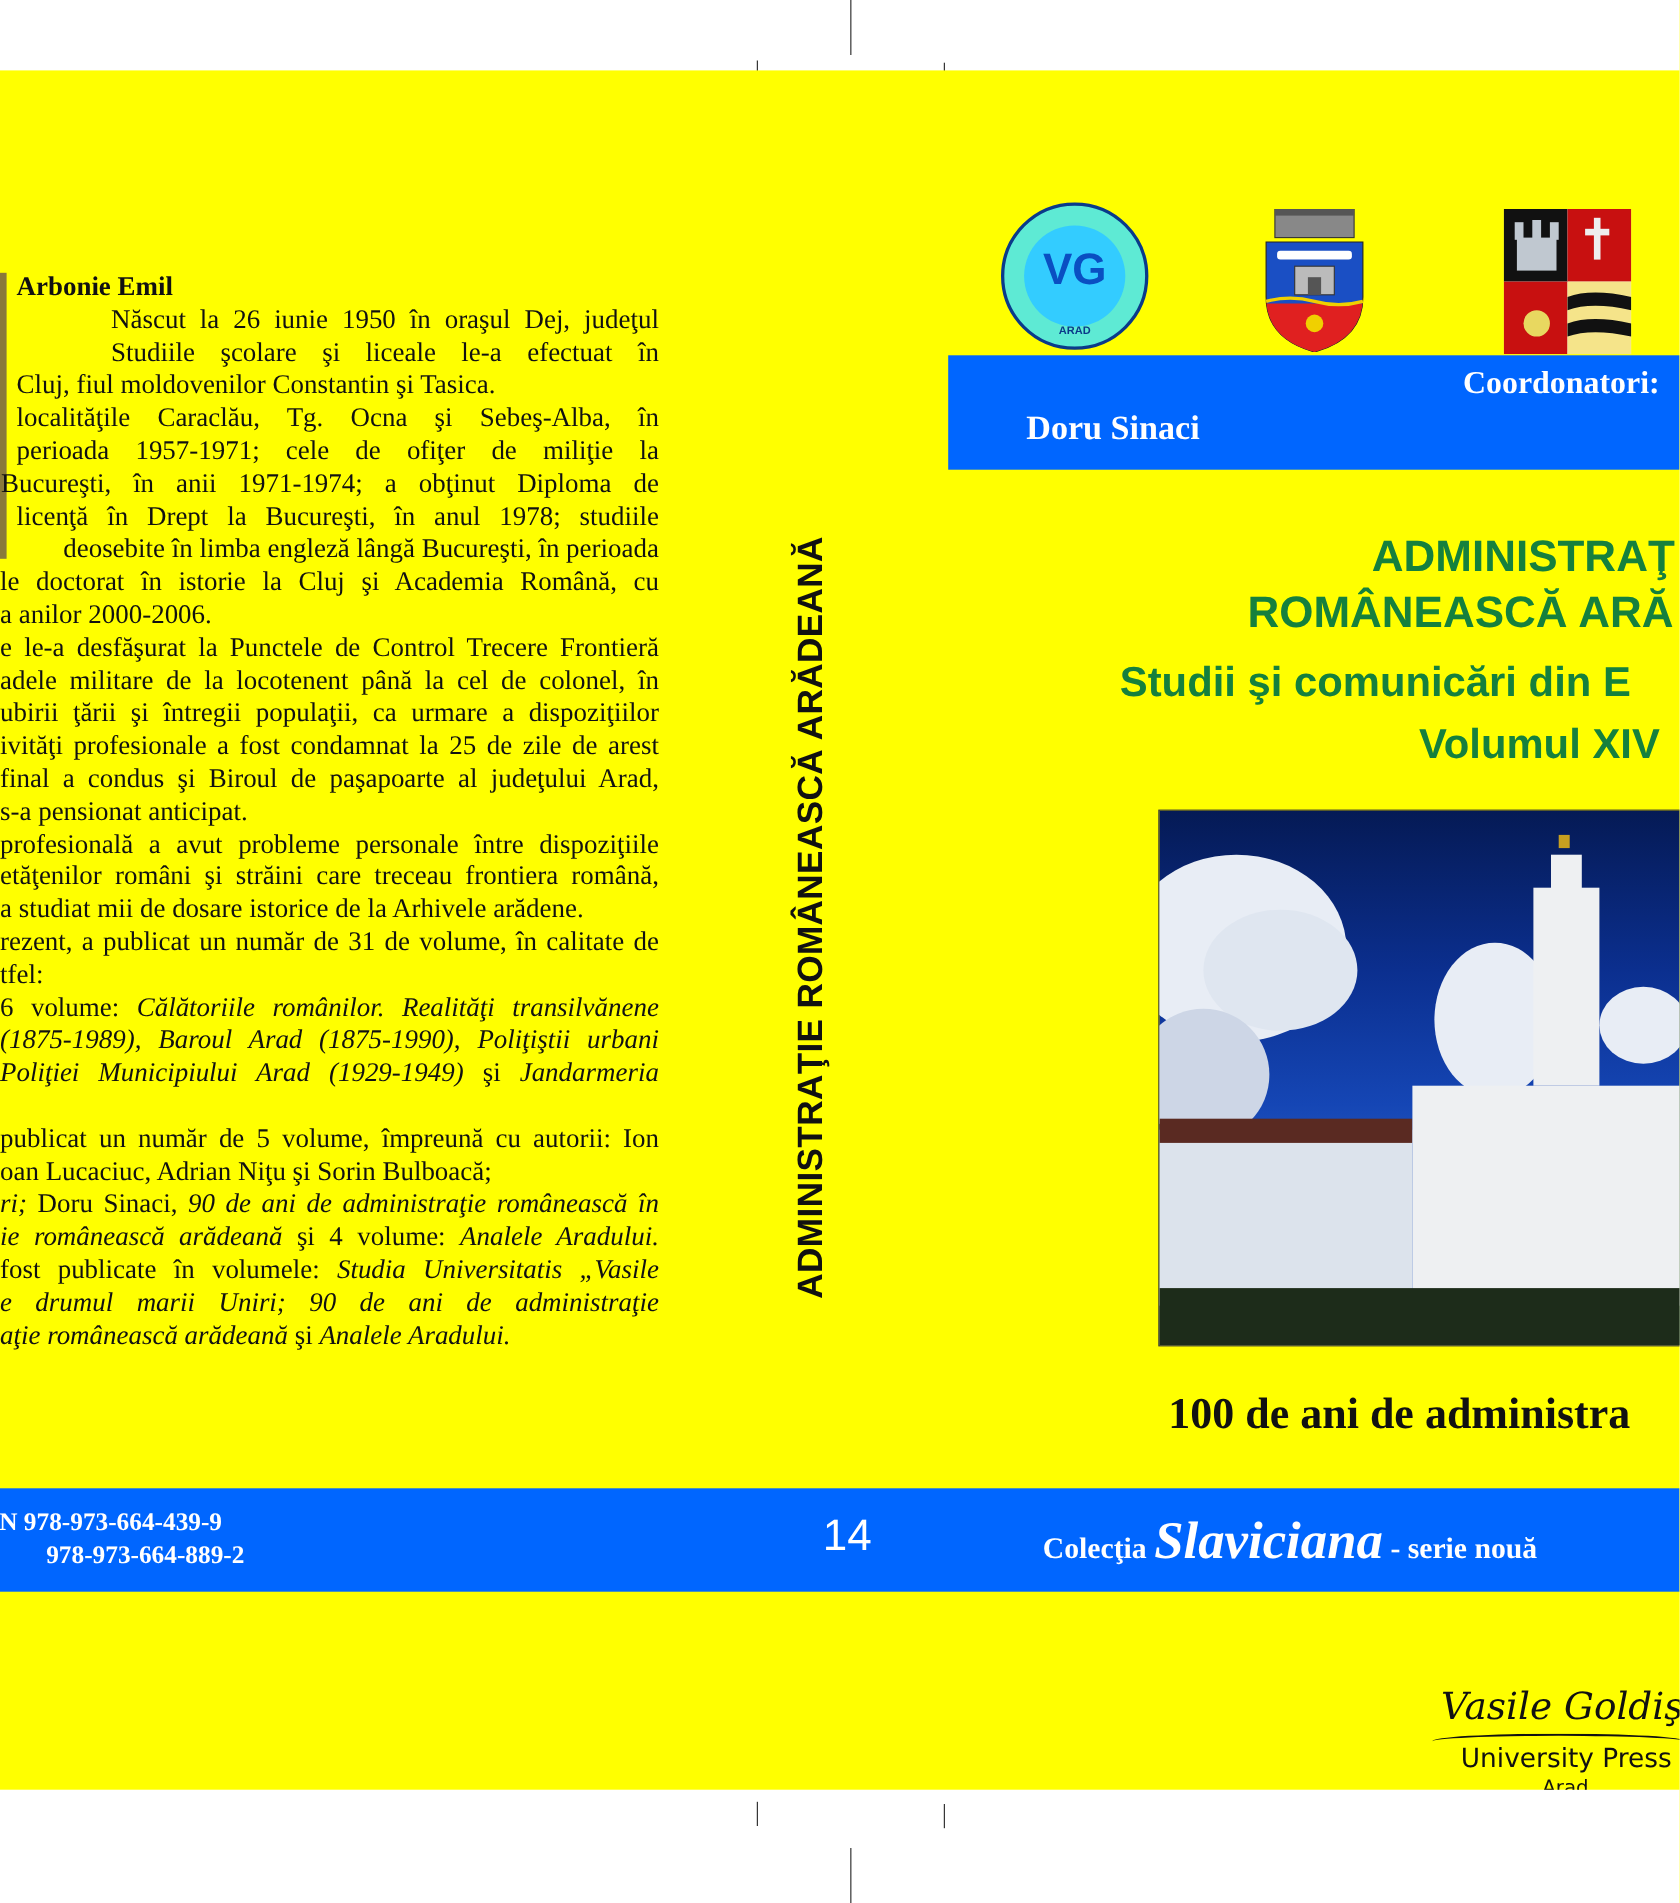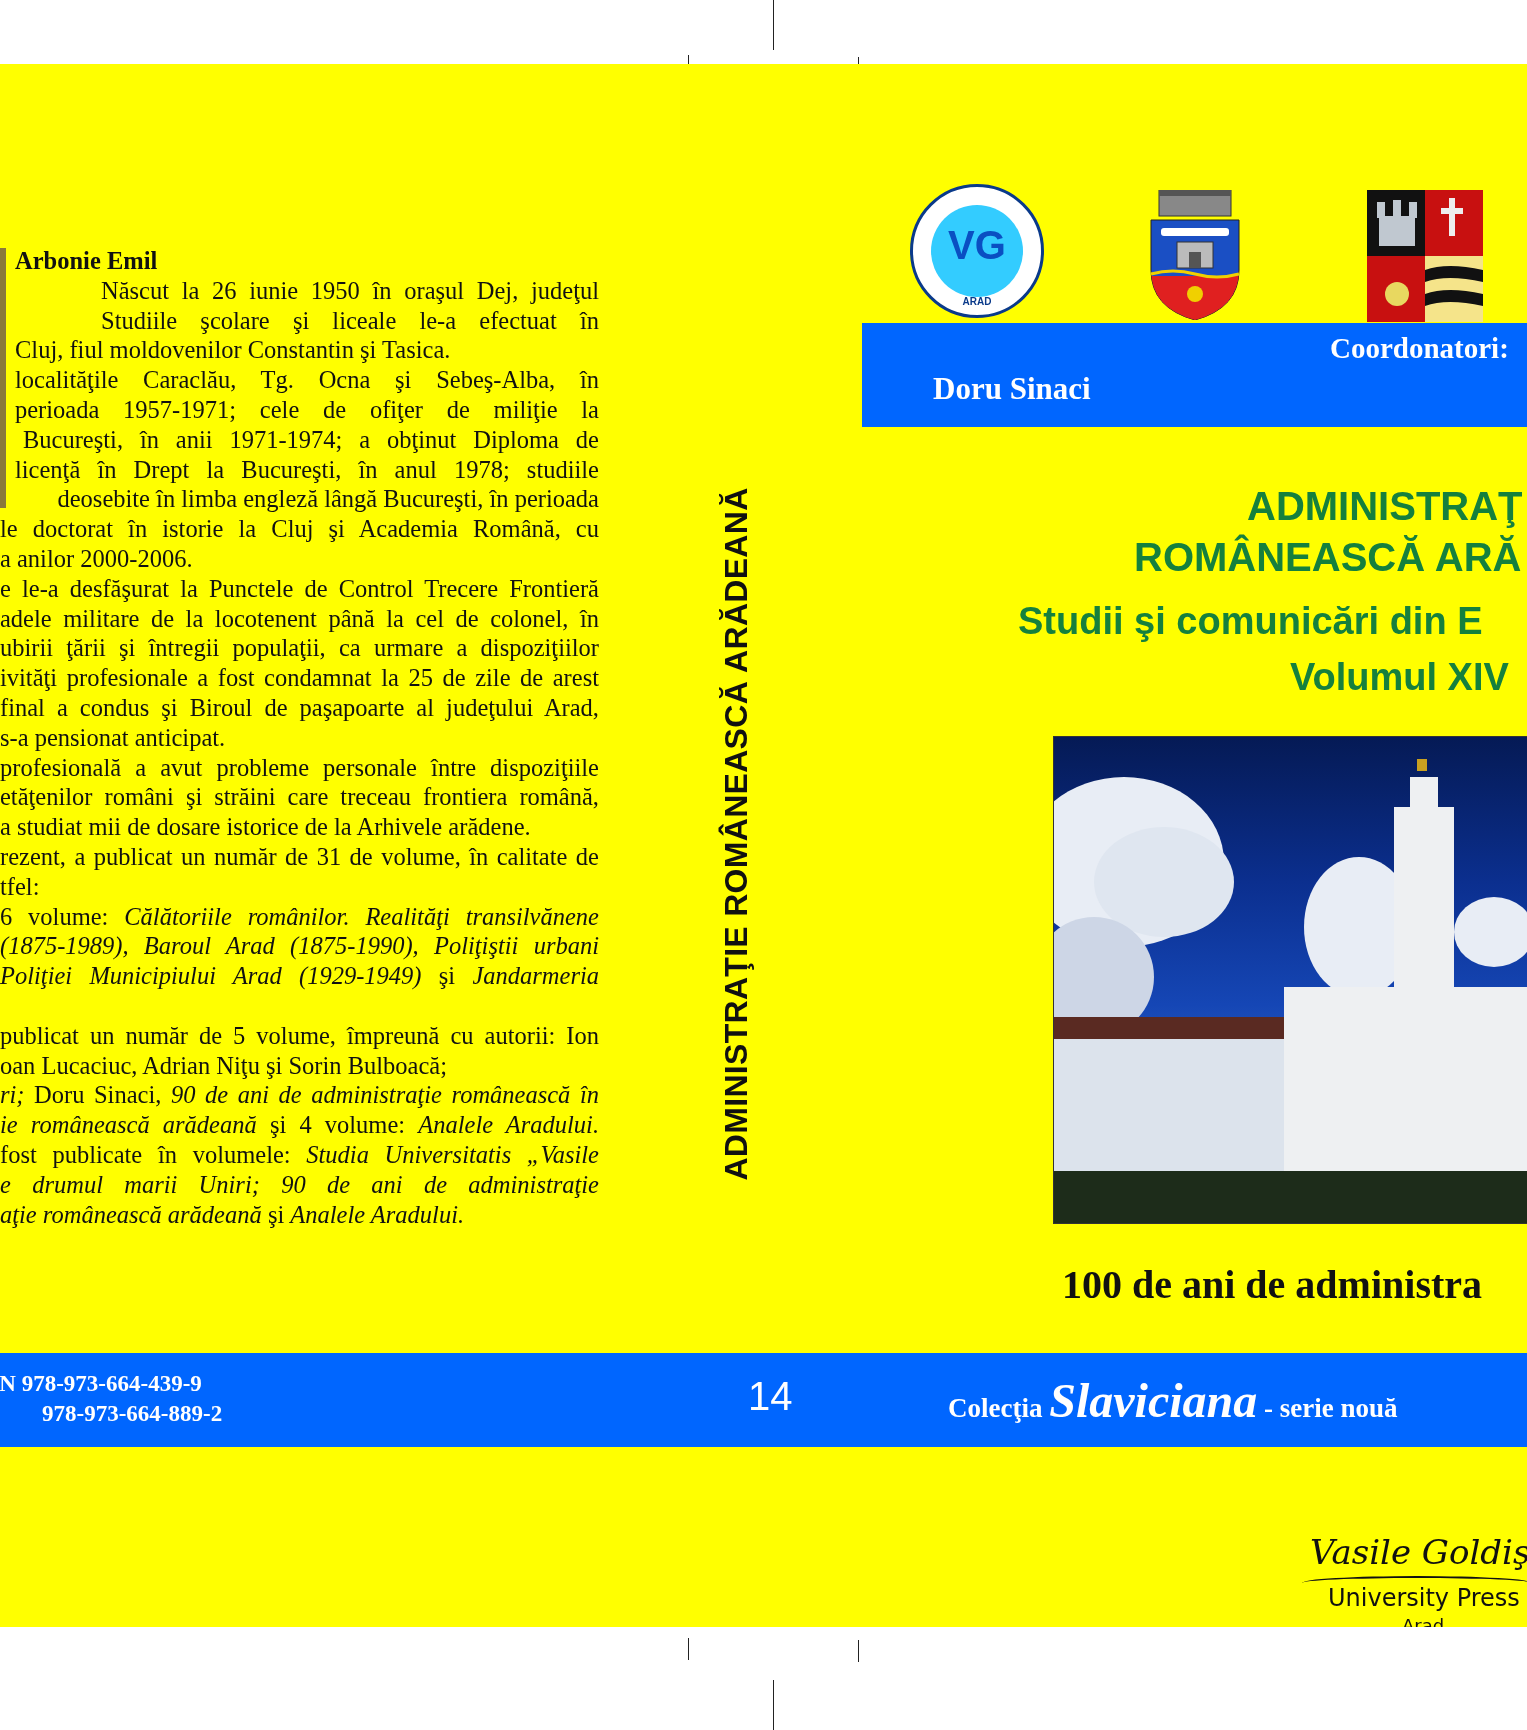--- a/index.html
+++ b/index.html
@@ -65,21 +65,21 @@
     position:absolute; left:1053px; top:672px; width:490px; height:486px;
     background:linear-gradient(180deg,#051a55 0%,#0b2f8f 30%,#1546b5 55%,#2a5cc0 70%);
     overflow:hidden; border:1px solid #333;
   }
   .cloud { position:absolute; background:#e8edf5; border-radius:50%; }
   .bldg { position:absolute; background:#eef0f2; }
   .grass { position:absolute; left:0; bottom:0; width:100%; height:52px; background:#1d2c1a; }
 
   
   .logo { position:absolute; }
-  .uvg { left:910px; top:120px; width:134px; height:134px; border-radius:50%; background:#ffffff; border:3px solid #0a3a8a; box-sizing:border-box; }
+  .uvg { left:910px; top:120px; width:134px; height:134px; border-radius:50%; background:#5eead4; border:3px solid #0a3a8a; box-sizing:border-box; }
   .uvg .inner { position:absolute; left:18px; top:18px; width:92px; height:92px; border-radius:50%; background:#33ccff; }
   .uvg .vg { position:absolute; left:0; top:18px; width:100%; text-align:center; font-family:"Liberation Sans", sans-serif; font-weight:bold; font-size:40px; color:#0a4fc2; }
   .uvg .ring { position:absolute; left:0; bottom:8px; width:100%; text-align:center; font-family:"Liberation Sans", sans-serif; font-weight:bold; font-size:10px; color:#0a3a8a; }
   .crest-city { left:1147px; top:126px; width:96px; height:130px; }
   .crest-county { left:1367px; top:126px; width:116px; height:132px; }
 
   .press { position:absolute; left:1302px; top:1468px; width:225px; height:120px; }
   .press .sig { position:absolute; left:8px; top:0; font-family:"DejaVu Serif", serif; font-style:italic; font-size:34px; color:#111; white-space:nowrap; }
   .press .swoosh { position:absolute; left:0; top:44px; width:230px; height:12px; border-top:2px solid #111; border-radius:50% 50% 0 0; }
   .press .up { position:absolute; left:26px; top:52px; font-family:"DejaVu Sans", sans-serif; font-size:24px; color:#111; white-space:nowrap; }
@@ -98,21 +98,21 @@
 <div class="cover">
 
   <div class="photo-edge"></div>
   <div class="bio" id="bio">
     <div class="ln left" style="padding-left:15px;"><span class="name">Arbonie Emil</span></div>
   <div class="ln" style="padding-left: 15px; text-indent: 86px;"><span>Născut la 26 iunie 1950 în oraşul Dej, judeţul</span></div>
       <div class="ln" style="padding-left: 15px; text-indent: 86px;"><span>Studiile şcolare şi liceale le-a efectuat în</span></div>
       <div class="ln left" style="padding-left: 15px;"><span>Cluj, fiul moldovenilor Constantin şi Tasica.</span></div>
       <div class="ln" style="padding-left: 15px;"><span>localităţile Caraclău, Tg. Ocna şi Sebeş-Alba, în</span></div>
       <div class="ln" style="padding-left: 15px;"><span>perioada 1957-1971; cele de ofiţer de miliţie la</span></div>
-      <div class="ln" style="padding-left: 23px;"><span>Bucureşti, în anii 1971-1974; a obţinut Diploma de</span></div>
+      <div class="ln" style="padding-left: 1px;"><span>Bucureşti, în anii 1971-1974; a obţinut Diploma de</span></div>
       <div class="ln" style="padding-left: 15px;"><span>licenţă în Drept la Bucureşti, în anul 1978; studiile</span></div>
       <div class="ln right" style="padding-left: 0;"><span>deosebite în limba engleză lângă Bucureşti, în perioada</span></div>
       <div class="ln"><span>le doctorat în istorie la Cluj şi Academia Română, cu</span></div>
       <div class="ln left"><span>a anilor 2000-2006.</span></div>
       <div class="ln"><span>e le-a desfăşurat la Punctele de Control Trecere Frontieră</span></div>
       <div class="ln"><span>adele militare de la locotenent până la cel de colonel, în</span></div>
       <div class="ln"><span>ubirii ţării şi întregii populaţii, ca urmare a dispoziţiilor</span></div>
       <div class="ln"><span>ivităţi profesionale a fost condamnat la 25 de zile de arest</span></div>
       <div class="ln"><span>final a condus şi Biroul de paşapoarte al judeţului Arad,</span></div>
       <div class="ln left"><span>s-a pensionat anticipat.</span></div>

